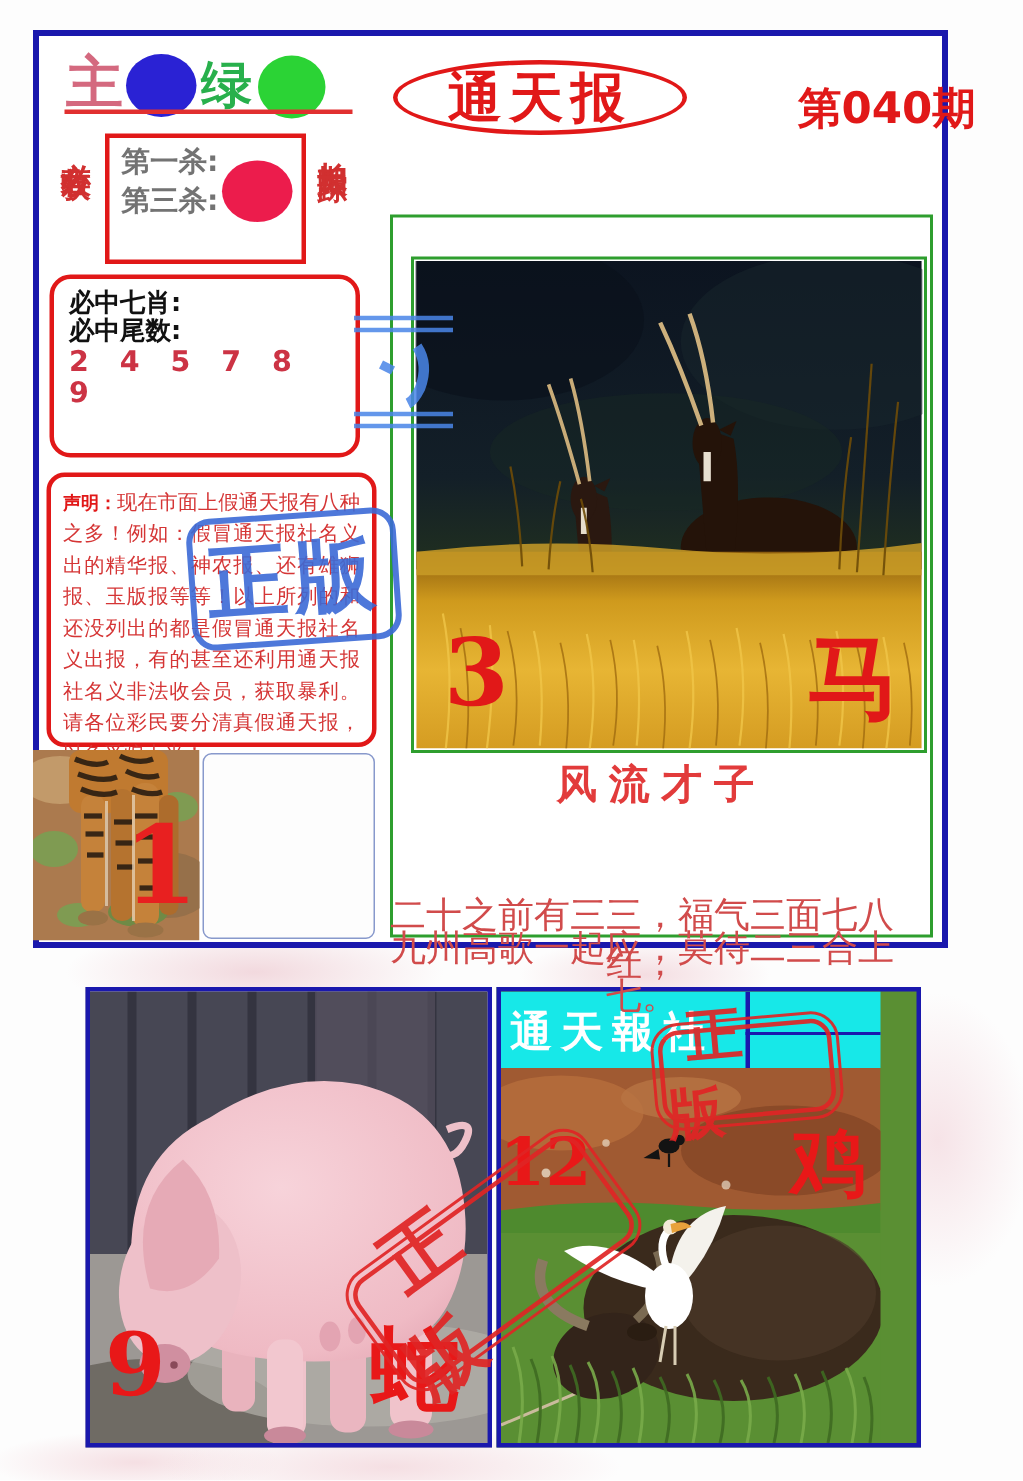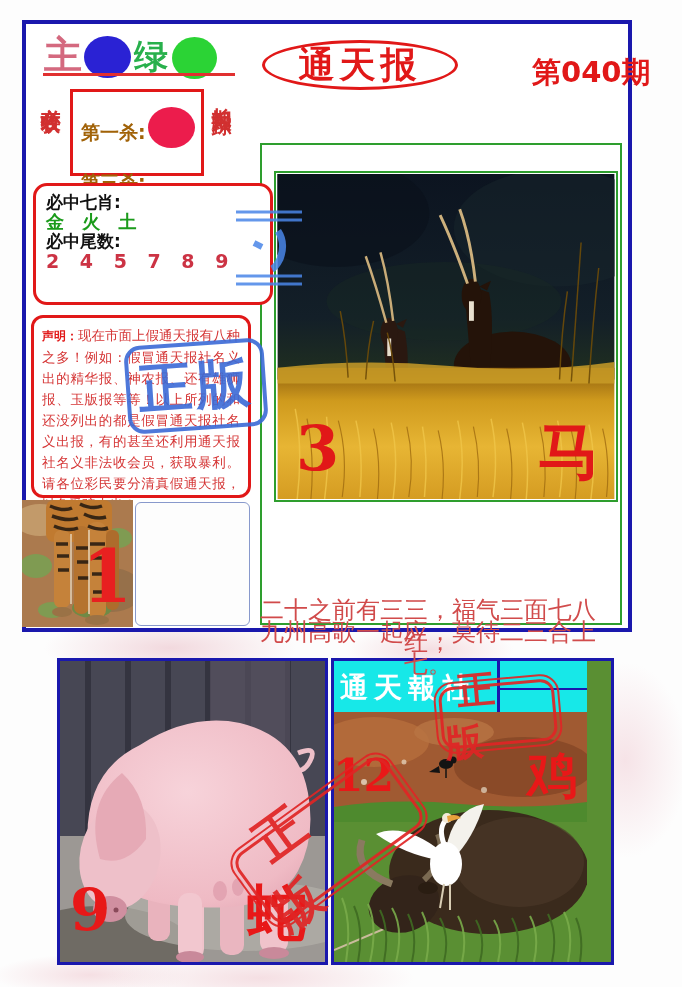--- a/index.html
+++ b/index.html
@@ -31,24 +31,24 @@
     left:262px; top:40px; width:196px; height:50px; border:3px solid #e11818; border-radius:50%;
     display:flex; align-items:center; justify-content:center; z-index:2;
     font-size:36px; font-weight:bold; color:#e11818; letter-spacing:5px;
   }
   .issue { left:499px; top:53px; font-size:29px; font-weight:bold; color:#e11818; z-index:2;margin-left:33px; }
 
   .vtext { writing-mode:vertical-rl; text-orientation:upright; font-size:20px; font-weight:bold; color:#d13030; letter-spacing:2px; z-index:2; }
   .kill-left  { left:38px; top:92px; height:86px; }
   .kill-right { left:209px; top:92px; height:86px; }
   .kill-box { left:70px; top:89px; width:134px; height:87px; border:3px solid #e11818; padding:3px 8px; z-index:2; background:#fff; }
-  .kill-row { font-size:19px; font-weight:bold; color:#a16207; line-height:26px;margin-top:24px; }
+  .kill-row { font-size:19px; font-weight:bold; color:#737373; line-height:26px; }
   .red-ball { left:148px; top:107px; width:47px; height:41px; border-radius:50%; background:#ec1c4c; z-index:3; }
 
-  .picks-box { left:33px; top:183px; width:240px; height:122px; border:3px solid #e11818; border-radius:14px; padding:7px 10px 0 10px; z-index:2; background:#fff; }
+  .picks-box { left:33px; top:183px; width:207px; height:122px; border:3px solid #e11818; border-radius:14px; padding:7px 10px 0 10px; z-index:2; background:#fff; }
   .pick-lbl { font-size:17px; font-weight:bold; color:#111; line-height:19px; }
   .pick-seven { font-size:18px; font-weight:bold; color:#990099; line-height:20px; }
   .pick-five  { font-size:18px; font-weight:bold; color:#1b9b1b; letter-spacing:6px; line-height:20px; }
   .pick-tail  { font-size:19px; font-weight:bold; color:#cc3344; letter-spacing:7px; line-height:21px; }
 
   .statement-box { left:31px; top:315px; width:220px; height:183px; border:3px solid #e11818; border-radius:12px; padding:7px 8px; z-index:2; background:#fff;
     font-size:13.5px; line-height:21px; color:#d53535; text-align:justify; }
   .decl-label { font-size:12px; font-weight:bold; color:#e11818; }
 
   .stamp-blue { left:126px; top:342px; width:140px; height:88px; border:4px solid #3b6ad6; border-radius:16px;
@@ -111,21 +111,20 @@
   <div class="abs vtext kill-left">必有收获</div>
   <div class="abs kill-box">
     <div class="kill-row">第一杀:</div>
     <div class="kill-row">第三杀:</div>
   </div>
   <div class="abs red-ball"></div>
   <div class="abs vtext kill-right">长期跟踪</div>
 
   <div class="abs picks-box">
     <div class="pick-lbl">必中七肖:</div>
-    <div class="pick-five">金 火 土</div>
     <div class="pick-lbl">必中尾数:</div>
     <div class="pick-tail">2 4 5 7 8 9</div>
   </div>
 
   <div class="abs statement-box">
     <span class="decl-label">声明：</span><span>现在市面上假通天报有八种之多！例如：假冒通天报社名义出的精华报、神农报、还有雄狮报、玉版报等等！以上所列的和还没列出的都是假冒通天报社名义出报，有的甚至还利用通天报社名义非法收会员，获取暴利。请各位彩民要分清真假通天报，以免受骗上当！</span>
   </div>
 
   <div class="abs stamp-blue">
     <span>正版</span>
@@ -215,20 +214,21 @@
         <path d="M204 330 Q208 292 200 258"></path>
       <path d="M238 332 Q242 292 234 260"></path>
         <path d="M272 330 Q276 292 268 258"></path>
       <path d="M304 332 Q308 294 300 262"></path>
         <path d="M336 330 Q340 292 332 260"></path>
     </g>
   </svg>
 
   <div class="abs big-red num-3">3</div>
   <div class="abs big-red zo-ma">马</div>
+  <div class="abs caption">风流才子</div>
   <div class="abs poem">二十之前有三三，福气三面七八红，</div>
   <div class="abs poem poem2">九州高歌一起应，莫待二三合上七。</div>
 
   <svg class="abs tiger-photo" width="111" height="127" viewBox="0 0 111 127">
     <rect width="111" height="127" fill="#ab7a4e"></rect>
     <ellipse cx="18" cy="20" rx="26" ry="16" fill="#c29a6a"></ellipse>
     <ellipse cx="90" cy="90" rx="30" ry="22" fill="#96704a"></ellipse>
     <ellipse cx="14" cy="66" rx="16" ry="12" fill="#7f9b52"></ellipse>
     <ellipse cx="96" cy="38" rx="14" ry="10" fill="#7f9b52"></ellipse>
     <ellipse cx="70" cy="108" rx="20" ry="10" fill="#6f8a46"></ellipse>

